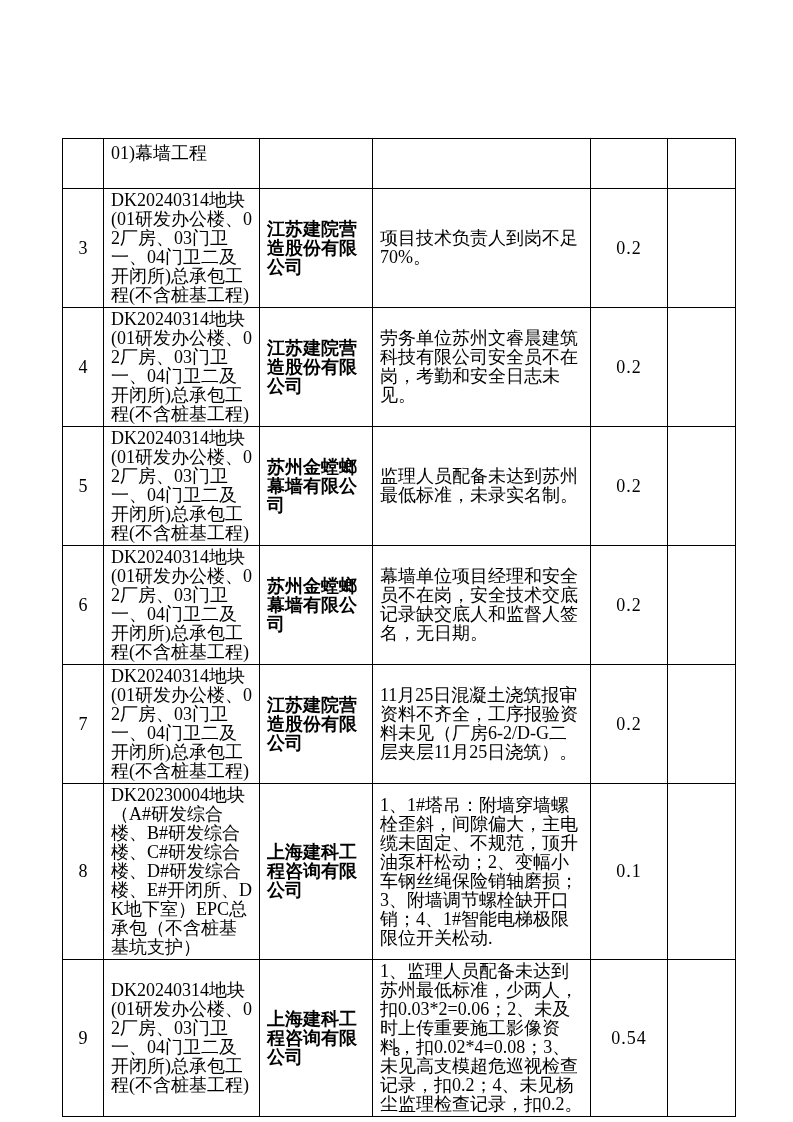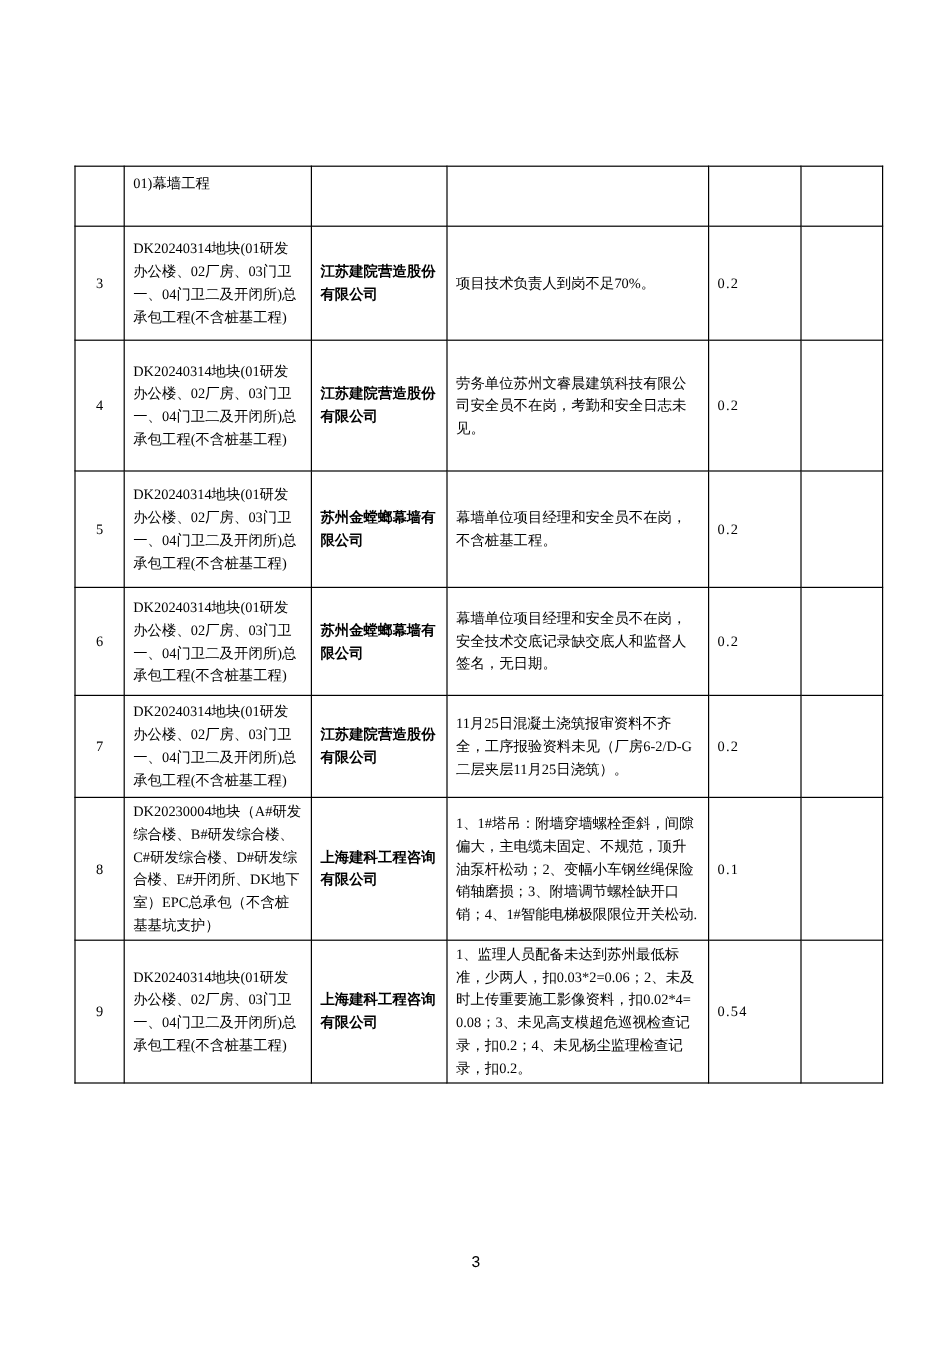--- a/index.html
+++ b/index.html
@@ -16,33 +16,33 @@
   table.issues-table {
     position: absolute;
     left: 62px;
     top: 138px;
     width: 673px;
     border-collapse: collapse;
     table-layout: fixed;
   }
   table.issues-table td {
     border: 1px solid #000000;
-    font-size: 12px;
+    font-size: 18px;
     line-height: 19px;
     vertical-align: middle;
     word-break: break-all;
     overflow-wrap: anywhere;
     padding: 2px 7px;
     color: #000000;
   }
   td.col-no    { text-align: center; padding: 2px 2px; }
   td.col-project { text-align: left; padding: 2px 5px 2px 7px; }
   td.col-company { text-align: left; padding: 2px 6px 2px 9px; font-weight: bold; }
   td.col-issue { text-align: left; padding: 2px 8px; }
-  td.col-score { padding: 2px 4px; letter-spacing: 1px; }
+  td.col-score { text-align: center; padding: 2px 4px; letter-spacing: 1px; }
   td.col-remark { padding: 2px 4px; }
   tr.partial td { vertical-align: top; padding-top: 5px; }
   .page-number {
     position: absolute;
     top: 1044px;
     left: 0;
     right: 0;
     text-align: center;
     font-family: "Liberation Sans", "DejaVu Sans", sans-serif;
     font-size: 13px;
@@ -85,21 +85,21 @@
     <td class="col-project">DK20240314地块(01研发办公楼、02厂房、03门卫一、04门卫二及开闭所)总承包工程(不含桩基工程)</td>
     <td class="col-company">江苏建院营造股份有限公司</td>
     <td class="col-issue">劳务单位苏州文睿晨建筑科技有限公司安全员不在岗，考勤和安全日志未见。</td>
     <td class="col-score">0.2</td>
     <td class="col-remark"></td>
   </tr>
         <tr style="height: 97px;">
     <td class="col-no">5</td>
     <td class="col-project">DK20240314地块(01研发办公楼、02厂房、03门卫一、04门卫二及开闭所)总承包工程(不含桩基工程)</td>
     <td class="col-company">苏州金螳螂幕墙有限公司</td>
-    <td class="col-issue">幕墙单位项目经理和安全员不在岗，不含桩基工程。</td>
+    <td class="col-issue">监理人员配备未达到苏州最低标准，未录实名制。</td>
     <td class="col-score">0.2</td>
     <td class="col-remark"></td>
   </tr>
         <tr style="height: 90px;">
     <td class="col-no">6</td>
     <td class="col-project">DK20240314地块(01研发办公楼、02厂房、03门卫一、04门卫二及开闭所)总承包工程(不含桩基工程)</td>
     <td class="col-company">苏州金螳螂幕墙有限公司</td>
     <td class="col-issue">幕墙单位项目经理和安全员不在岗，安全技术交底记录缺交底人和监督人签名，无日期。</td>
     <td class="col-score">0.2</td>
     <td class="col-remark"></td>

